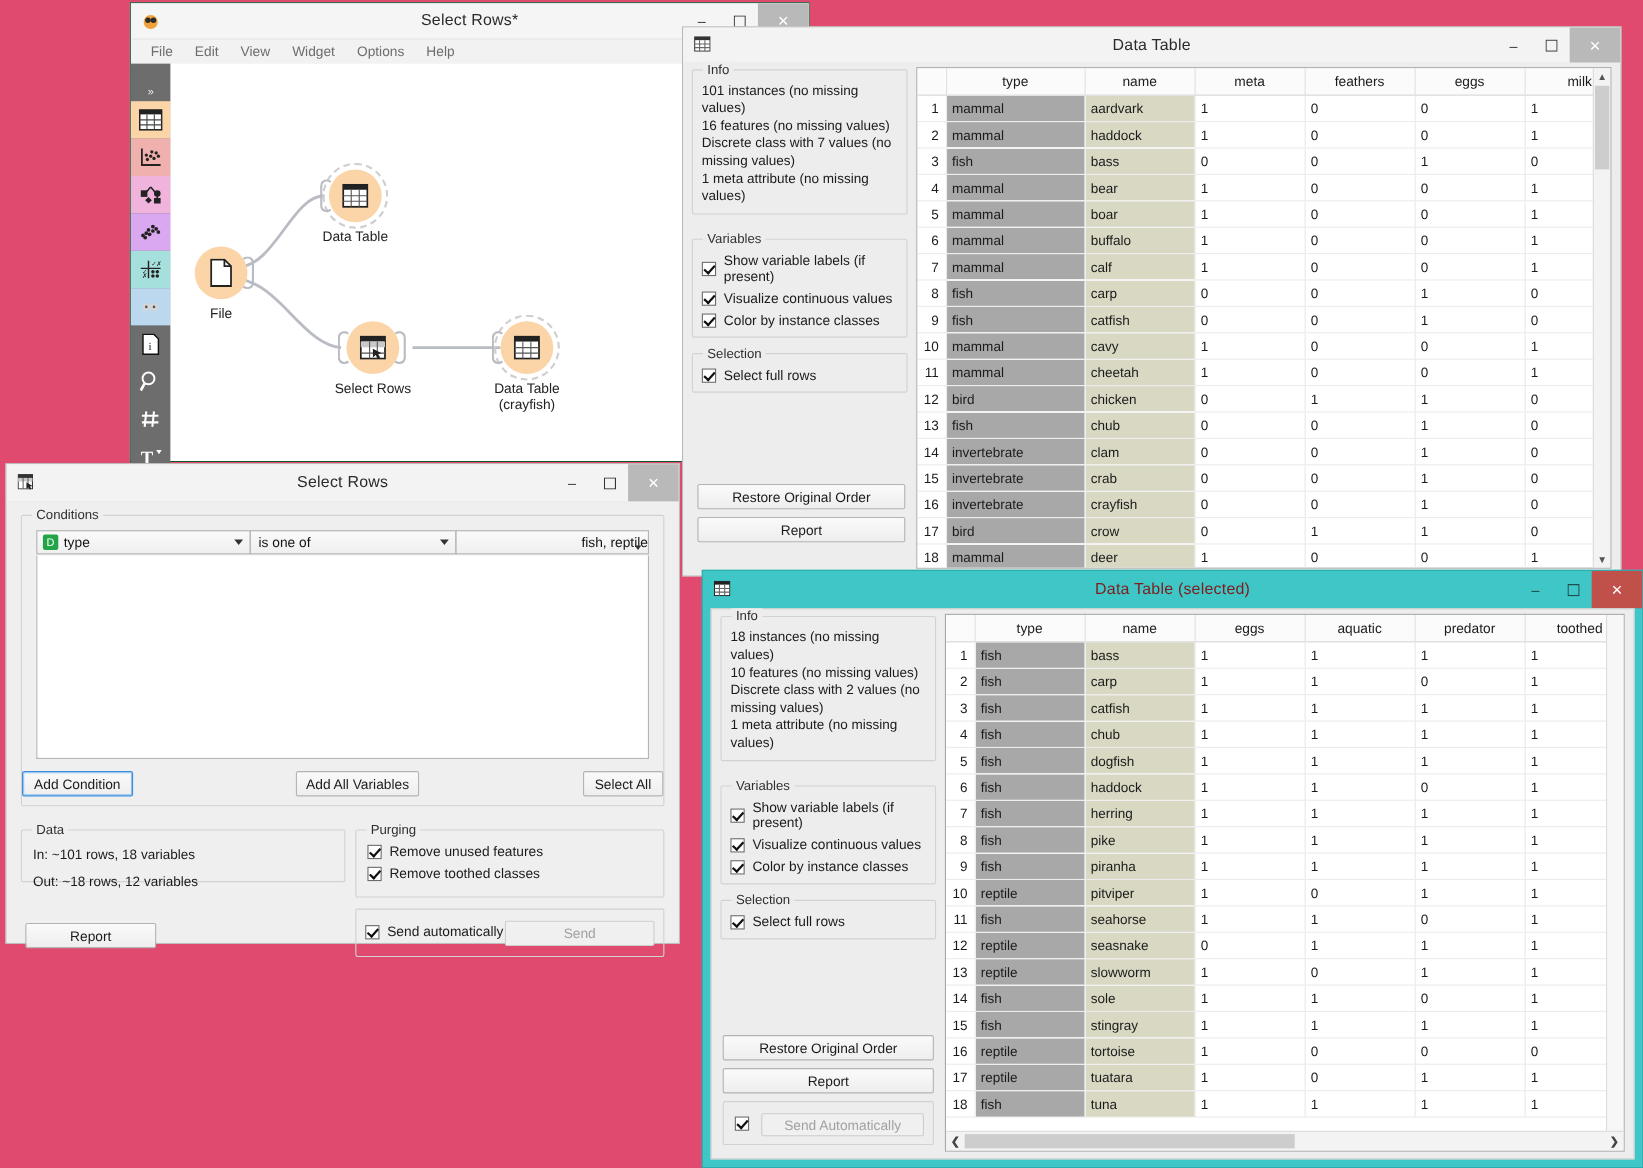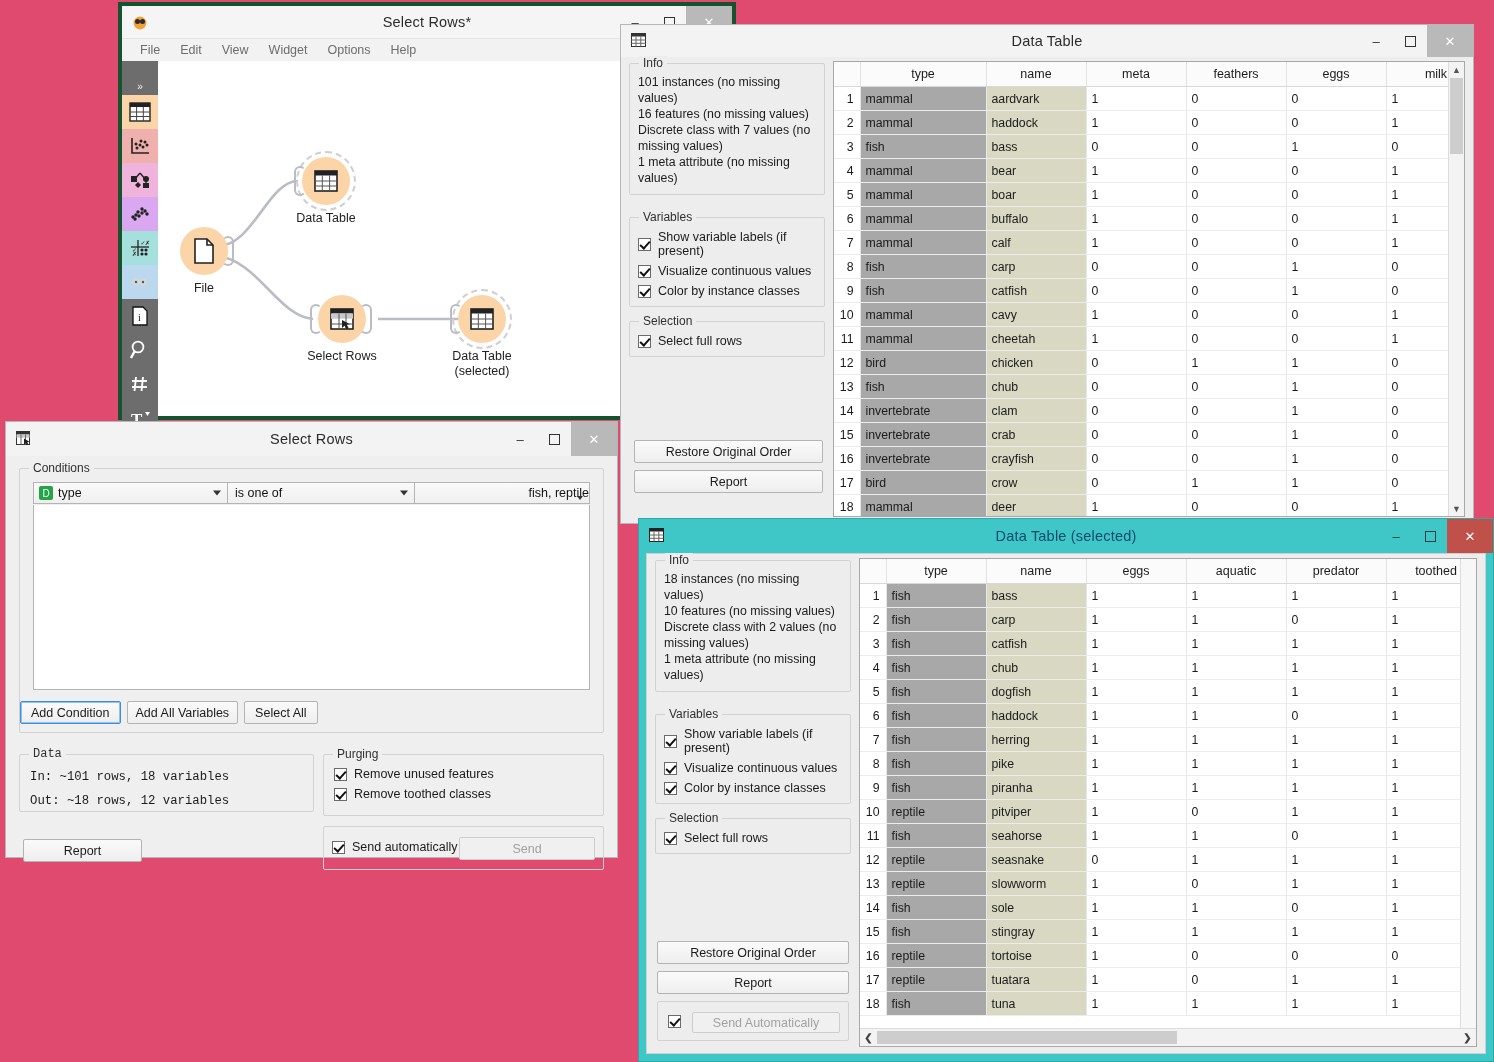--- a/index.html
+++ b/index.html
@@ -14,21 +14,21 @@
 
   
   .titlebar{height:32px;position:relative;display:flex;align-items:center;}
   .titlebar .tbicon{position:absolute;left:10px;top:50%;transform:translateY(-50%);width:16px;height:16px;}
   .titlebar .tbtitle{flex:1;text-align:center;font-size:14.5px;color:#2b2b2b;letter-spacing:.2px;}
   .tbbtns{position:absolute;right:0;top:0;height:100%;display:flex;align-items:stretch;}
   .tbbtn{width:34px;display:flex;align-items:center;justify-content:center;font-size:13px;color:#303030;cursor:default;}
   .tbbtn.close{width:46px;}
 
   
-  #wcanvas{left:118px;top:2px;width:618px;height:418px;background:#f2f2f2;border:4px solid #14532d;}
+  #wcanvas{left:118px;top:2px;width:618px;height:418px;background:#f2f2f2;border:1px solid #14532d;}
   #wcanvas .titlebar{background:#f5f5f5;border-bottom:1px solid #e4e4e4;}
   #wcanvas .tbbtn.close{background:#b9b9b9;color:#fff;}
   .menubar{height:22px;background:#f2f2f2;display:flex;align-items:center;padding-left:8px;gap:0px;border-bottom:1px solid #eaeaea;}
   .menubar .mi{padding:2px 10px;font-size:12.5px;color:#6d6d6d;cursor:default;}
   .canvasbody{position:absolute;left:0;right:0;top:55px;bottom:0;background:#fff;}
   .lefttool{position:absolute;left:0;top:0;width:36px;bottom:0;background:#6d6d6d;}
   .toolcell{height:34px;width:36px;display:flex;align-items:center;justify-content:center;box-sizing:border-box;}
   .toolcell.dark{background:#6d6d6d;color:#f0f0f0;}
   .toolcell svg{display:block;}
 
@@ -276,21 +276,21 @@
             <rect x="1" y="1" width="22" height="20" fill="#fff" stroke="#222" stroke-width="1.6"></rect>
             <rect x="1" y="1" width="22" height="4.5" fill="#222"></rect>
             <line x1="8.3" y1="5.5" x2="8.3" y2="21" stroke="#555"></line>
             <line x1="15.6" y1="5.5" x2="15.6" y2="21" stroke="#555"></line>
             <line x1="1" y1="11" x2="23" y2="11" stroke="#555"></line>
             <line x1="1" y1="16" x2="23" y2="16" stroke="#555"></line>
           </svg>
       </div>
       <div class="nodeanchor" style="left:292px;top:243px;border-right-color:transparent;"></div>
       <div class="nodelabel" style="left:254px;top:288px;">Data Table</div>
-      <div class="nodelabel" style="left:254px;top:303px;">(selected)</div>
+      <div class="nodelabel" style="left:254px;top:303px;">(crayfish)</div>
     </div>
   </div>
 </div>
 
 <div class="win dtwin" id="wdt" style="left:620px;top:24px;width:854px;height:500px;border:1px solid #b7b7b7;">
   <div class="titlebar" style="background:#f3f3f3;border-bottom:1px solid #e2e2e2;">
     <span class="tbicon">
       <svg width="15" height="14" viewBox="0 0 15 14">
           <rect x="0.5" y="0.5" width="14" height="13" fill="#fff" stroke="#333"></rect>
           <rect x="0.5" y="0.5" width="14" height="3" fill="#333"></rect>
@@ -589,28 +589,28 @@
           <span class="carrow"></span>
         </div>
         <div class="combo" style="flex:1;margin-left:-1px;justify-content:flex-end;">
           <span>fish, reptile</span>
           <span class="carrow" style="border-left-width:3px;border-right-width:3px;border-top-width:4px;bottom:3px;top:auto;transform:none;"></span>
         </div>
       </div>
 
       <div style="position:absolute;left:13px;top:36px;right:13px;bottom:42px;background:#fff;border:1px solid #b4b4b4;border-top:none;box-sizing:border-box;"></div>
 
-      <div style="position:absolute;left:0;right:0;bottom:8px;display:flex;justify-content:flex-start;gap:6px;">
+      <div style="position:absolute;left:0;right:0;bottom:8px;display:flex;justify-content:space-between;gap:6px;">
         <div class="btn focus" style="height:23px;padding:0 10px;">Add Condition</div>
         <div class="btn" style="height:23px;padding:0 8px;">Add All Variables</div>
         <div class="btn" style="height:23px;padding:0 10px;">Select All</div>
       </div>
     </div>
 
-    <div class="groupbox" style="position:absolute;left:13px;top:298px;width:295px;height:58px;padding:12px 10px 0 10px;font-family:Liberation Mono, monospace;">
+    <div class="groupbox" style="position:absolute;left:13px;top:298px;width:295px;height:48px;padding:12px 10px 0 10px;">
       <span class="gbtitle">Data</span>
       <div class="infotext" style="margin-top:2px;">In: ~101 rows, 18 variables</div>
       <div class="infotext" style="margin-top:8px;">Out: ~18 rows, 12 variables</div>
     </div>
     <div class="btn" style="position:absolute;left:17px;top:383px;width:119px;height:23px;">Report</div>
 
     <div class="groupbox" style="position:absolute;left:317px;top:298px;right:13px;height:62px;padding:12px 10px 0 10px;">
       <span class="gbtitle">Purging</span>
       <label class="cbrow">
           <span class="cbox checked"></span>
@@ -637,21 +637,21 @@
     <span class="tbicon">
       <svg width="15" height="14" viewBox="0 0 15 14">
           <rect x="0.5" y="0.5" width="14" height="13" fill="#fff" stroke="#222"></rect>
           <rect x="0.5" y="0.5" width="14" height="3" fill="#222"></rect>
           <line x1="5" y1="3.5" x2="5" y2="13.5" stroke="#666"></line>
           <line x1="9.8" y1="3.5" x2="9.8" y2="13.5" stroke="#666"></line>
           <line x1="0.5" y1="7" x2="14.5" y2="7" stroke="#666"></line>
           <line x1="0.5" y1="10.3" x2="14.5" y2="10.3" stroke="#666"></line>
         </svg>
     </span>
-    <span class="tbtitle" style="color:#0c4a6e;">Data Table (selected)</span>
+    <span class="tbtitle" style="color:#7f1d1d;">Data Table (selected)</span>
     <span class="tbbtns">
       <span class="tbbtn" style="color:#1e3f3f;">–</span>
       <span class="tbbtn">
         <svg width="11" height="11" viewBox="0 0 11 11">
             <rect x="0.5" y="0.5" width="10" height="10" fill="none" stroke="#1e3f3f"></rect>
           </svg>
       </span>
       <span class="tbbtn close" style="background:#c0504a;color:#fff;">✕</span>
     </span>
   </div>

